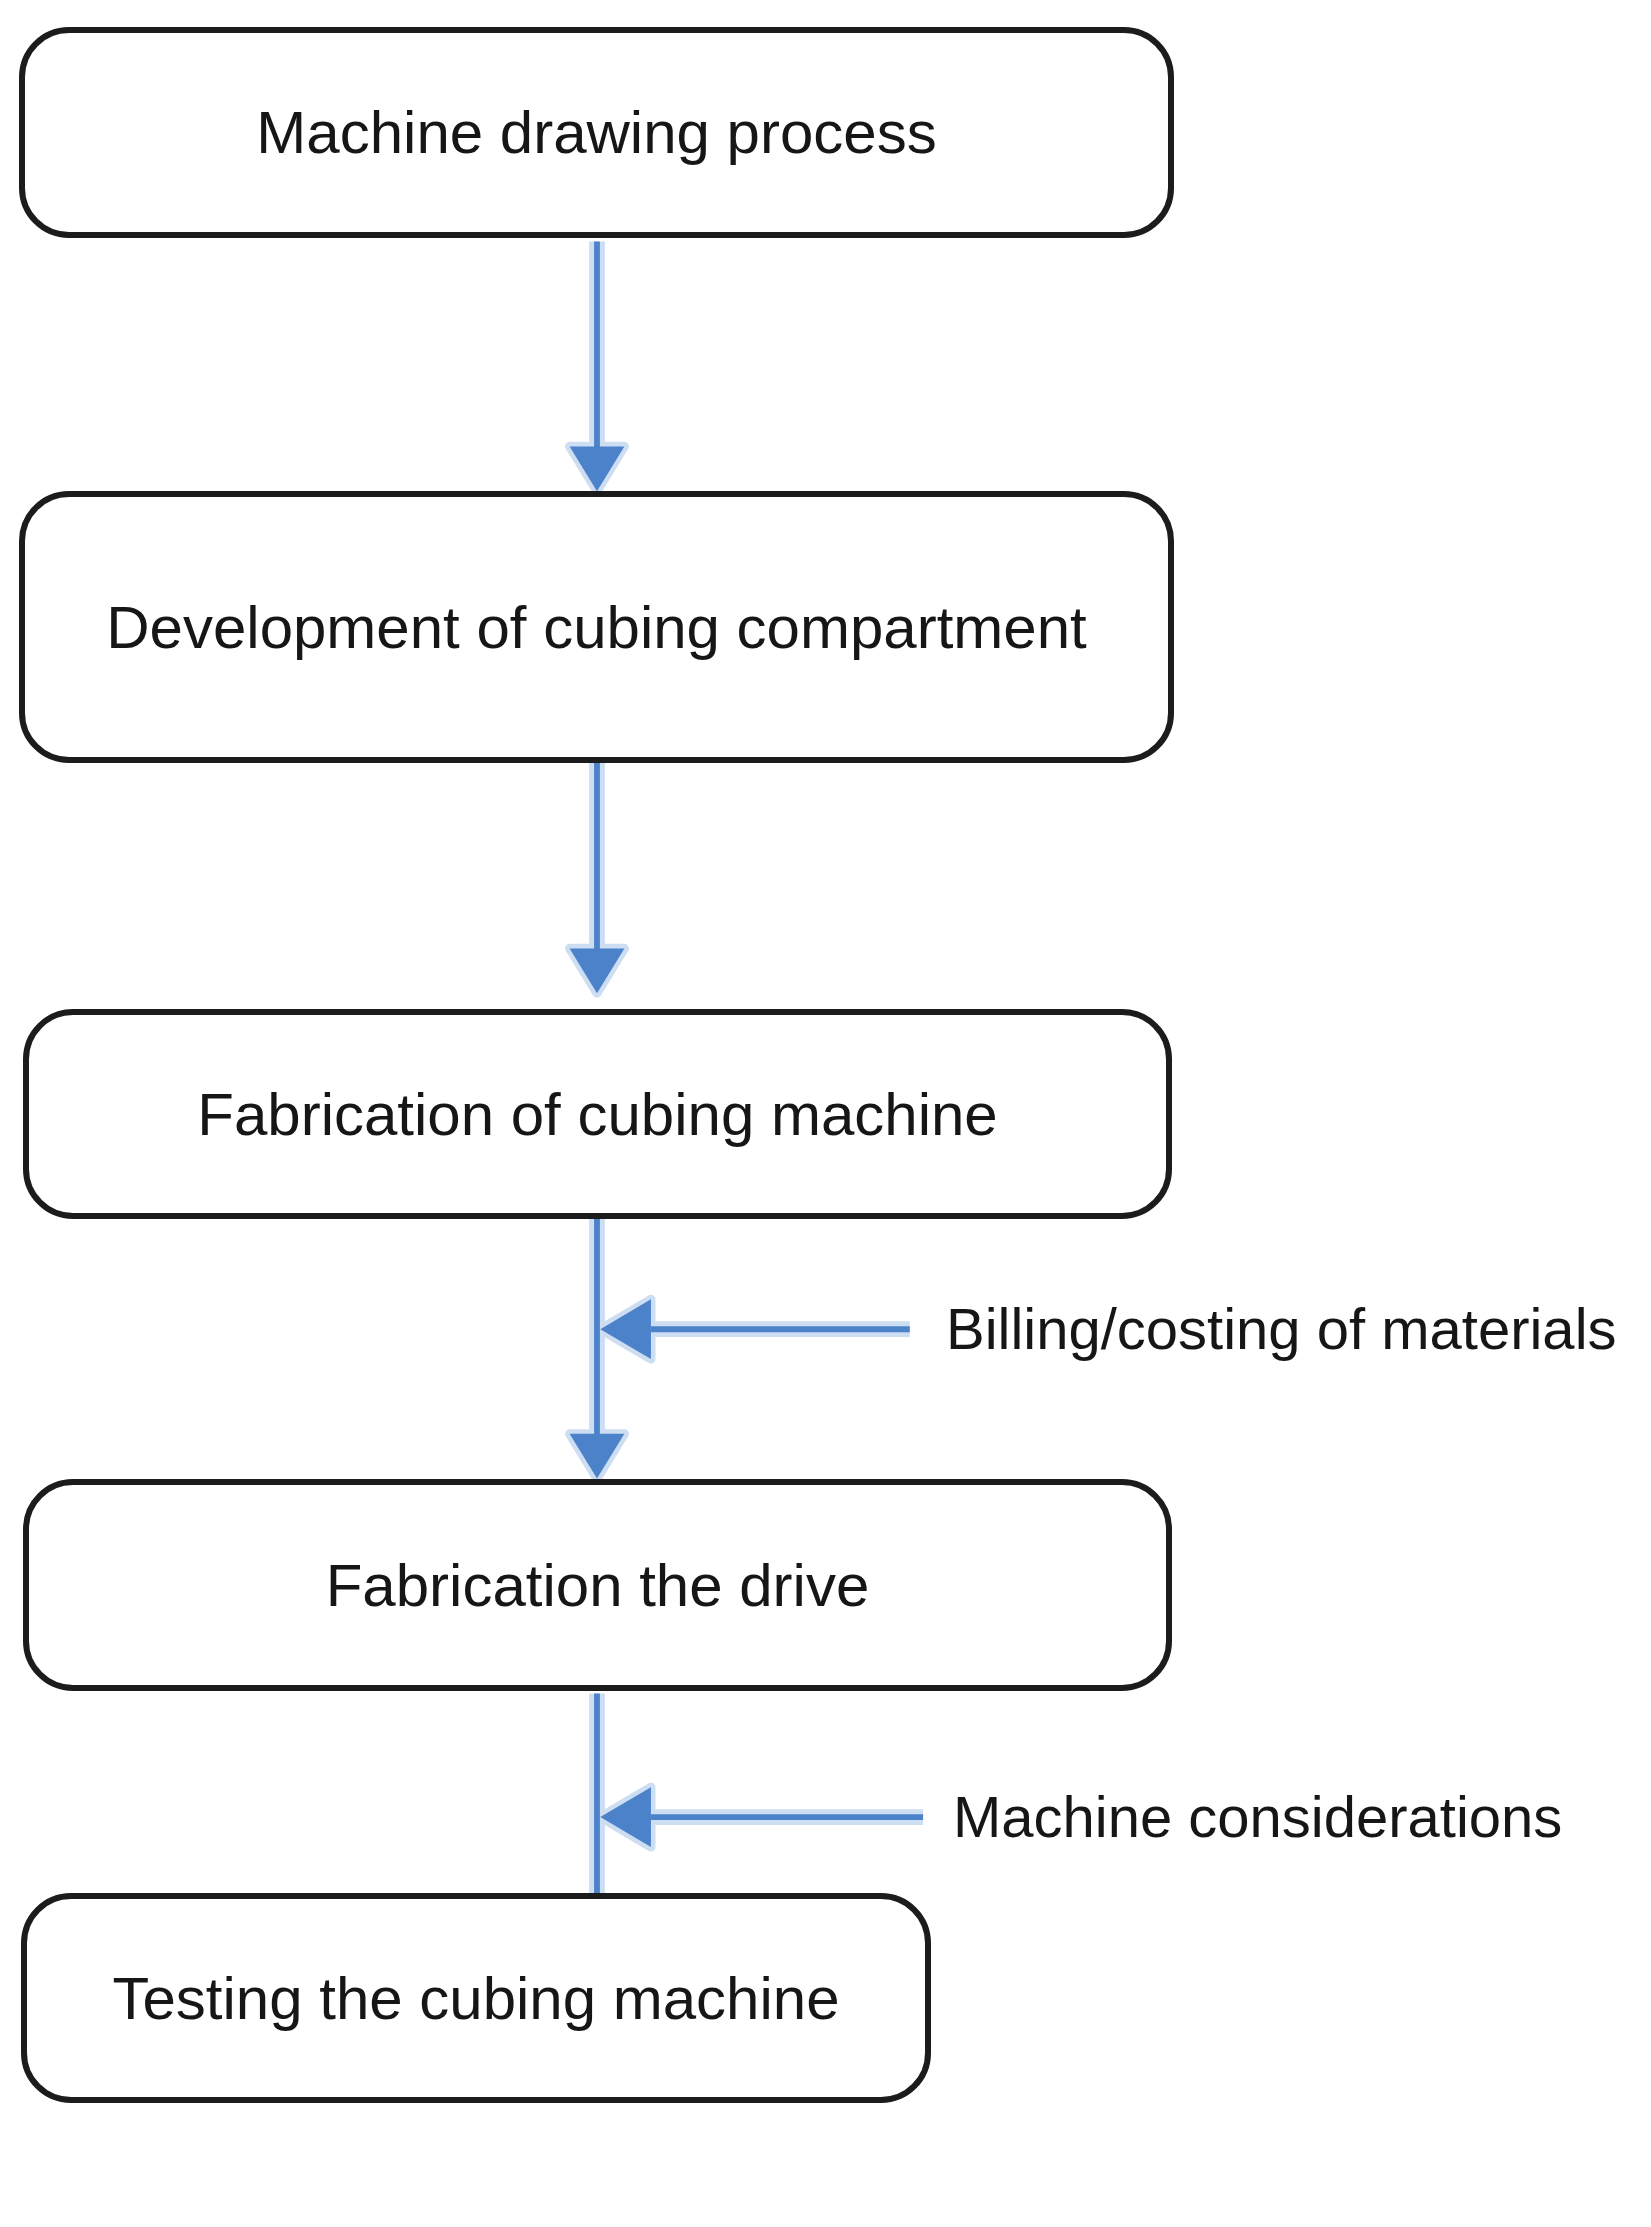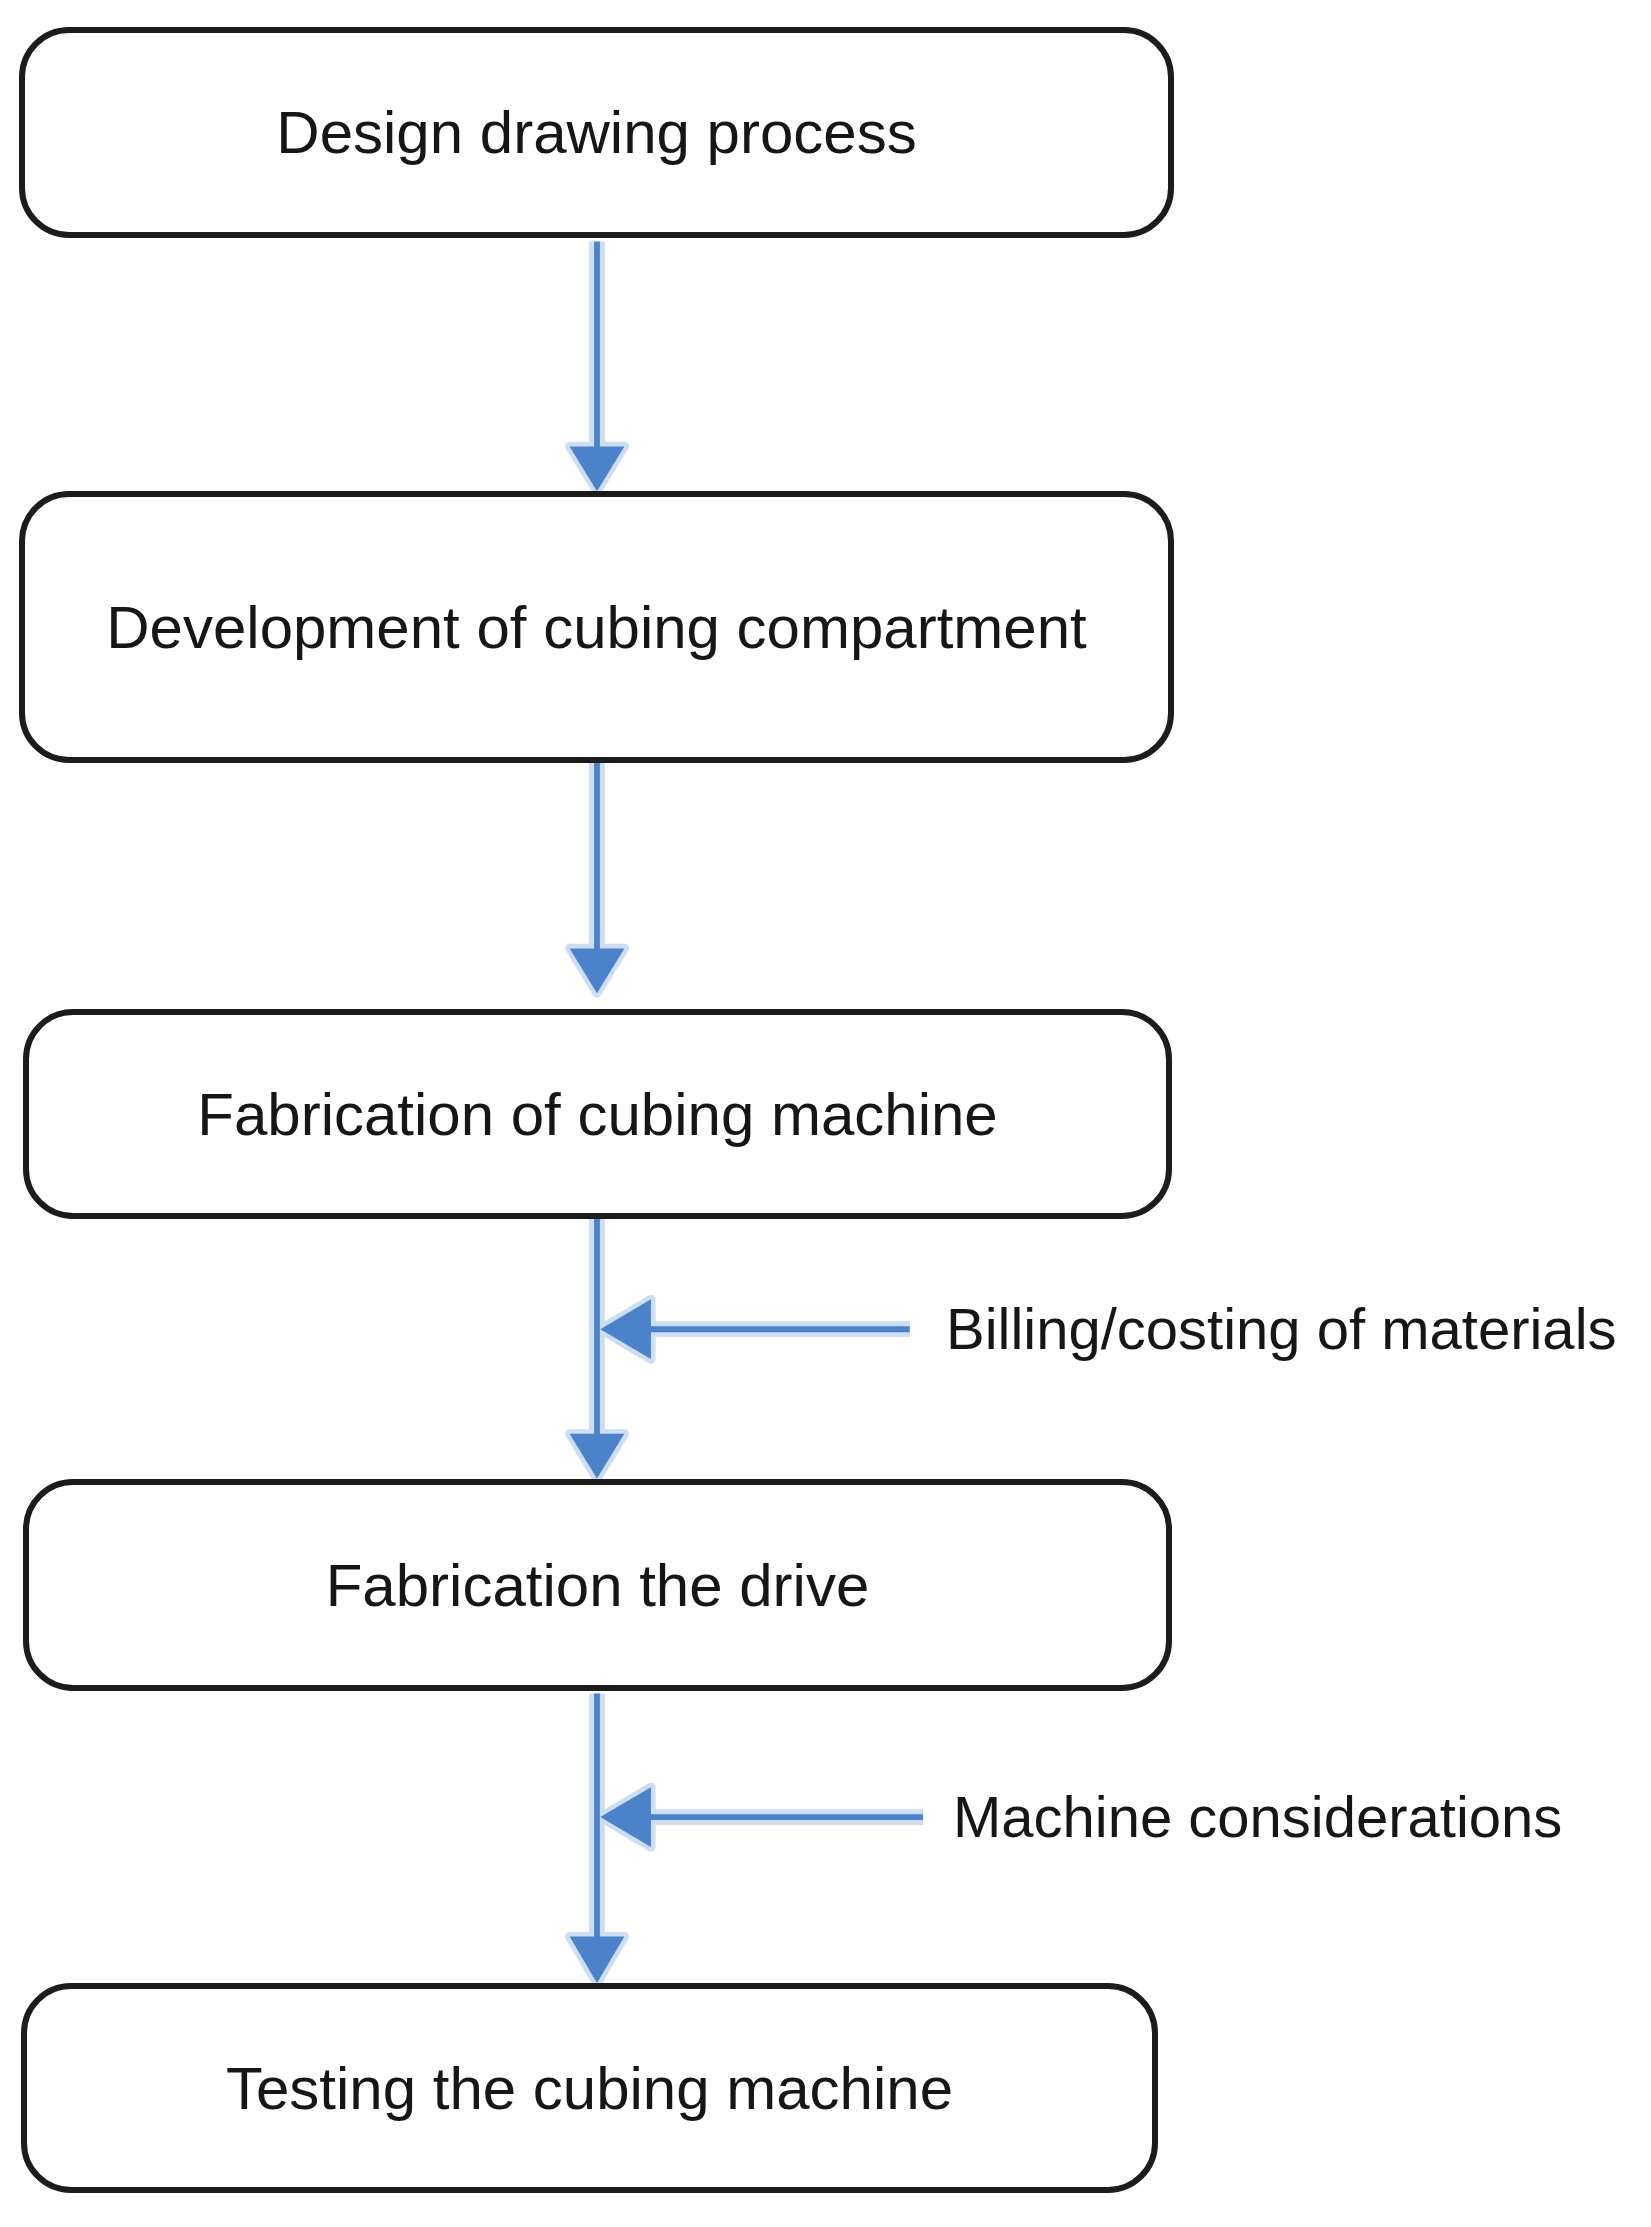--- a/index.html
+++ b/index.html
@@ -116,36 +116,36 @@
         <polygon points="686,2334 752,2334 719,2390"></polygon>
       </g>
       <g>
         <line x1="784" y1="2190" x2="1112" y2="2190"></line>
         <polygon points="723,2190 784,2154 784,2226"></polygon>
       </g>
     </g>
   </svg>
 
   <div class="node" style="left:19px; top:27px; width:1155px; height:211px;">
-    <span>Design drawing process</span>
+    <span>Machine drawing process</span>
   </div>
 
   <div class="node" style="left:19px; top:491px; width:1155px; height:272px;">
     <span>Development of cubing compartment</span>
   </div>
 
   <div class="node" style="left:23px; top:993px; width:1149px; height:210px;margin-top:16px;">
     <span>Fabrication of cubing machine</span>
   </div>
 
   <div class="node" style="left:23px; top:1479px; width:1149px; height:212px;">
     <span>Fabrication the drive</span>
   </div>
 
-  <div class="node" style="left:21px; top:1983px; width:1137px; height:210px;">
+  <div class="node" style="left:21px; top:1893px; width:910px; height:210px;">
     <span>Testing the cubing machine</span>
   </div>
 
   <div class="side-label" style="left:946px; top:1329px;">Billing/costing of materials</div>
 
   <div class="side-label" style="left:953px; top:1817px;">Machine considerations</div>
 
 </div>
 
 

